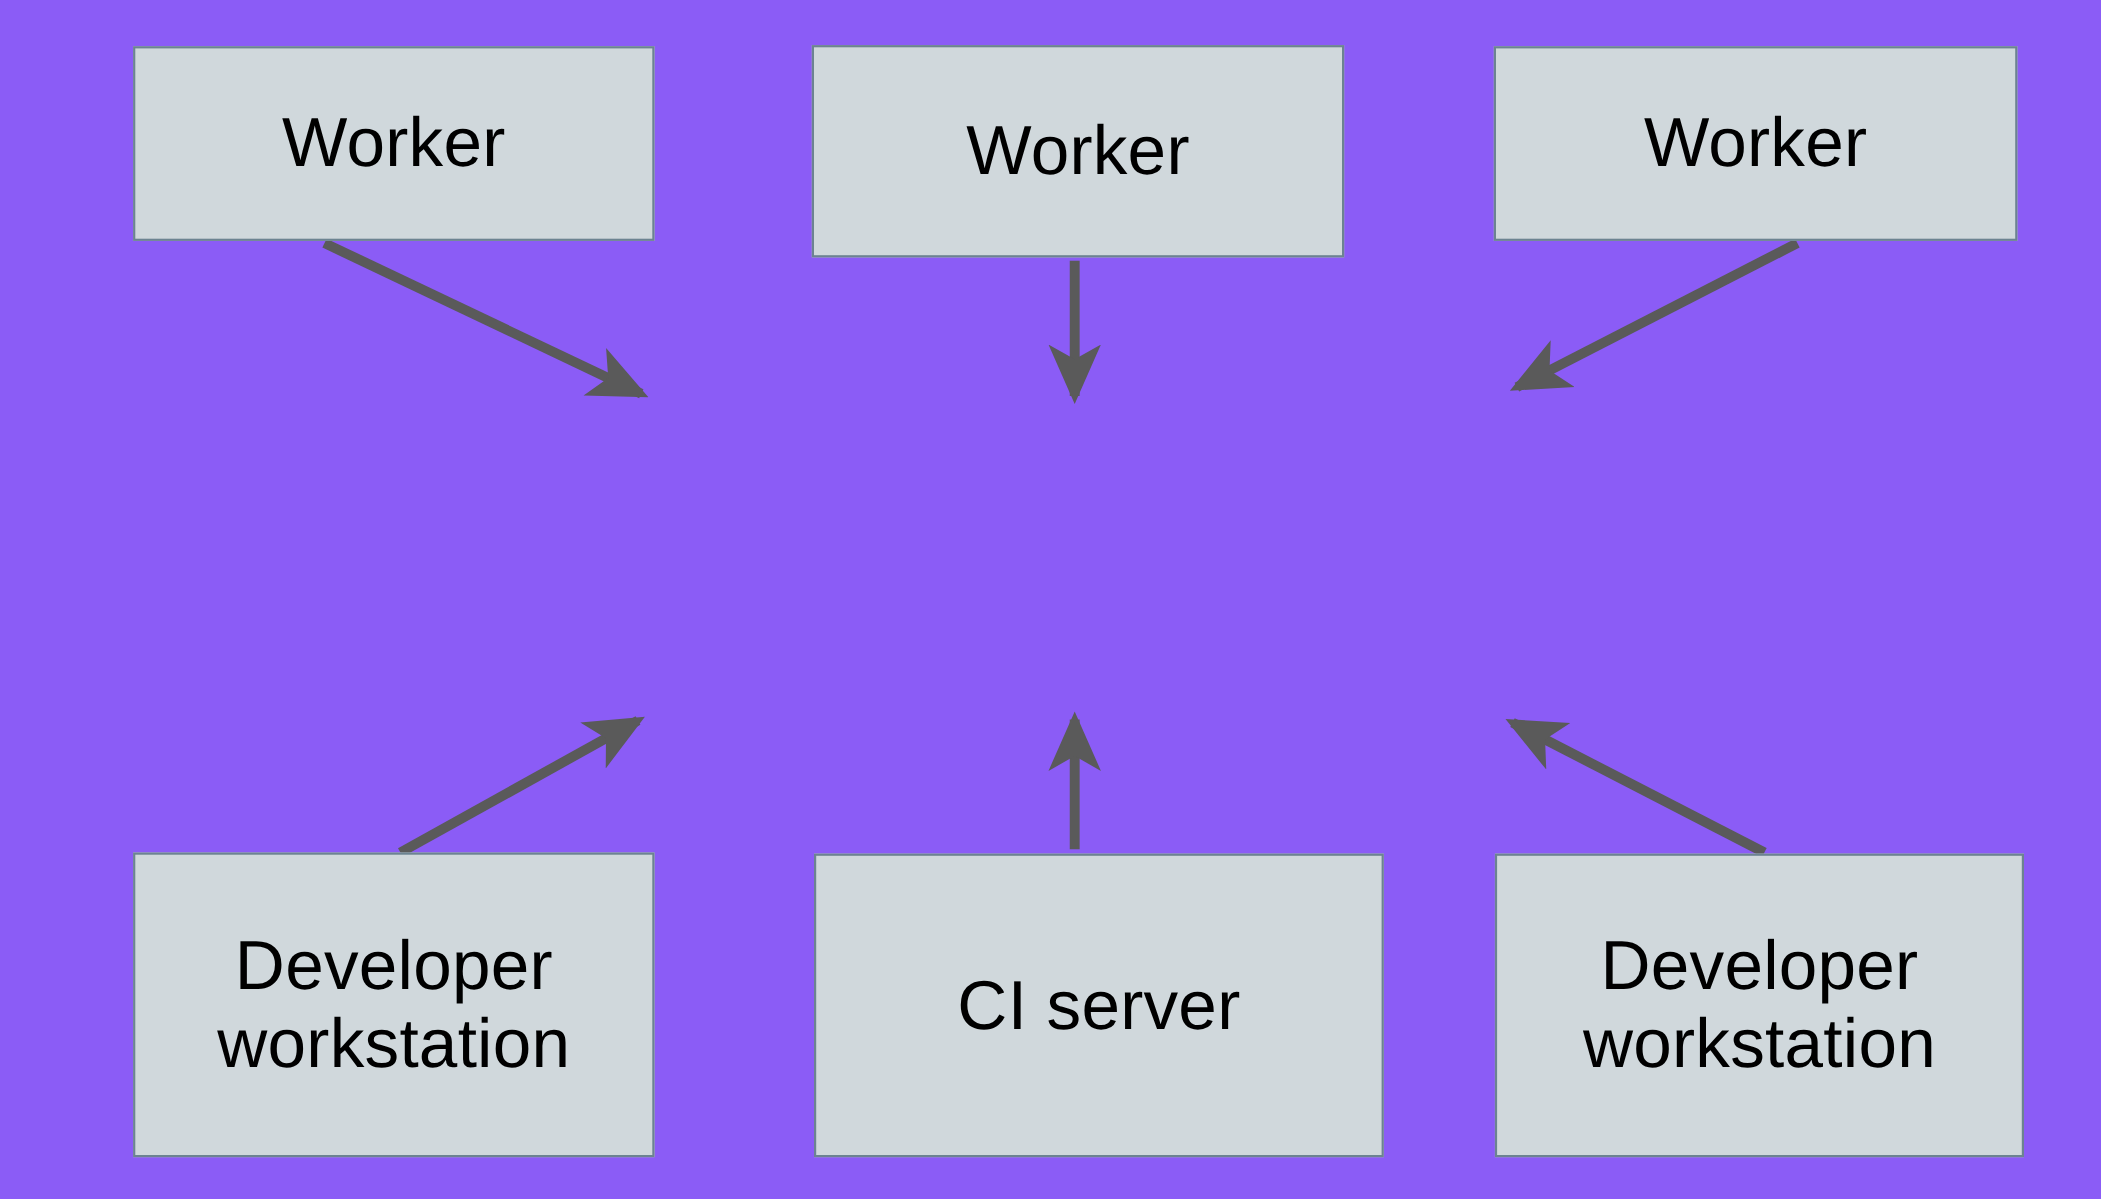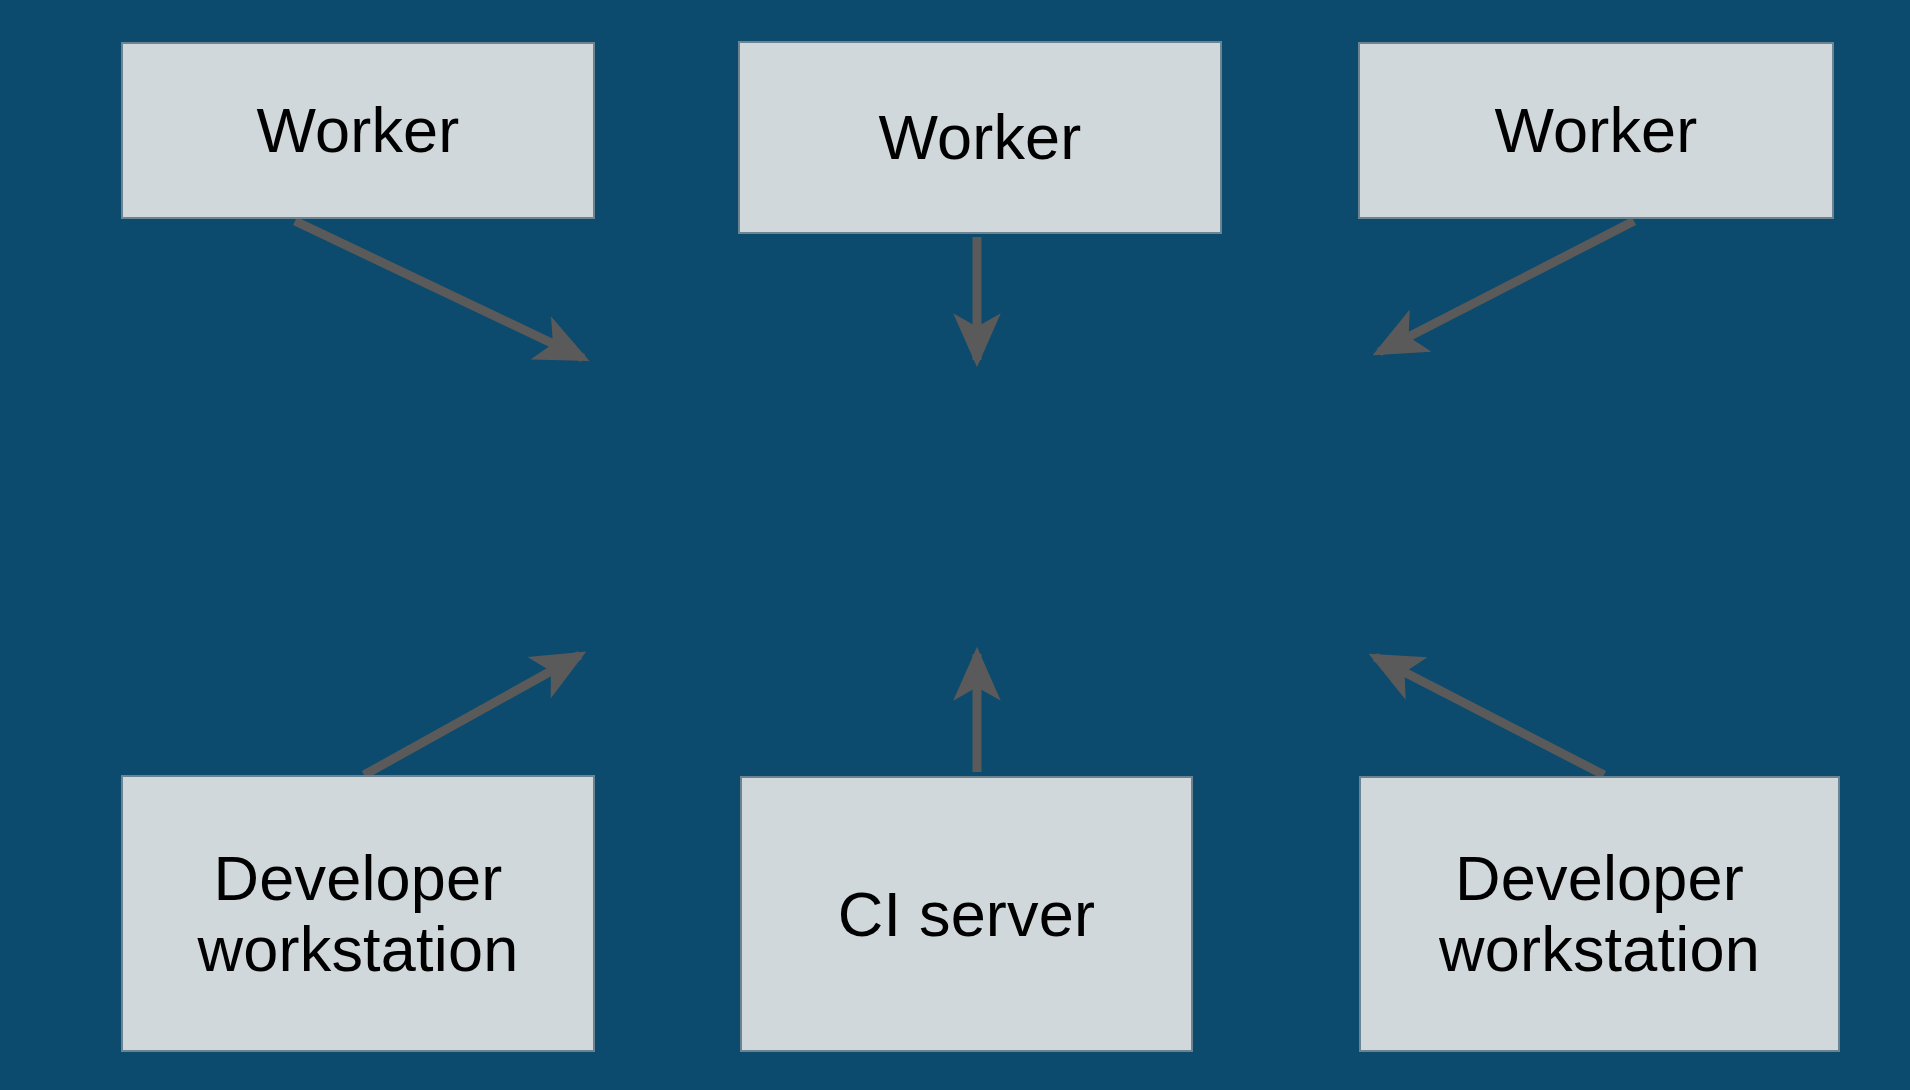--- a/index.html
+++ b/index.html
@@ -11,21 +11,21 @@
   body {
     width: 1910px;
     height: 1090px;
     font-family: "Liberation Sans", sans-serif;
     overflow: hidden;
   }
   #diagram-root {
     position: relative;
     width: 1910px;
     height: 1090px;
-    background: #0c4a6e;
+    background: #8b5cf6;
   }
   #edges-layer {
     position: absolute;
     left: 0;
     top: 0;
     width: 1910px;
     height: 1090px;
     pointer-events: none;
   }
   .node {
@@ -48,21 +48,21 @@
     padding: 0 6px;
     box-sizing: border-box;
     white-space: pre-line;
   }
   
   #node-worker-1      { left: 121px; top: 42px;  width: 474px; height: 177px; font-size: 63px; }
   #node-worker-2      { left: 738px; top: 41px;  width: 484px; height: 193px; font-size: 63px; }
   #node-worker-3      { left: 1358px; top: 42px; width: 476px; height: 177px; font-size: 63px; }
   #node-build-master  { left: 593px; top: 368px; width: 767px; height: 276px; font-size: 63px; }
   #node-dev-ws-left   { left: 121px; top: 775px; width: 474px; height: 277px; font-size: 63px; }
-  #node-ci-server     { left: 740px; top: 776px; width: 453px; height: 276px; font-size: 63px; }
+  #node-ci-server     { left: 740px; top: 776px; width: 518px; height: 276px; font-size: 63px; }
   #node-dev-ws-right  { left: 1359px; top: 776px; width: 481px; height: 276px; font-size: 63px; }
 </style>
 </head>
 <body>
 
 <div id="diagram-root">
 
   <svg id="edges-layer" width="1910" height="1090" viewBox="0 0 1910 1090" xmlns="http://www.w3.org/2000/svg">
     <defs>
       <marker id="arrowhead" markerWidth="6" markerHeight="6" refX="5.2" refY="3" orient="auto" markerUnits="strokeWidth">

